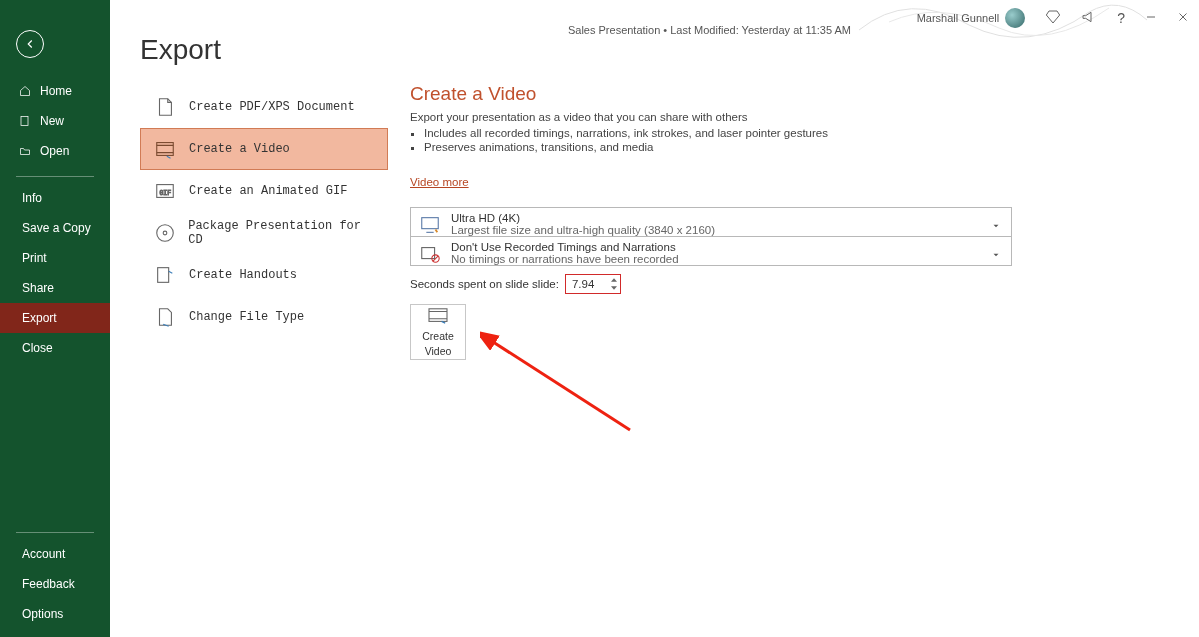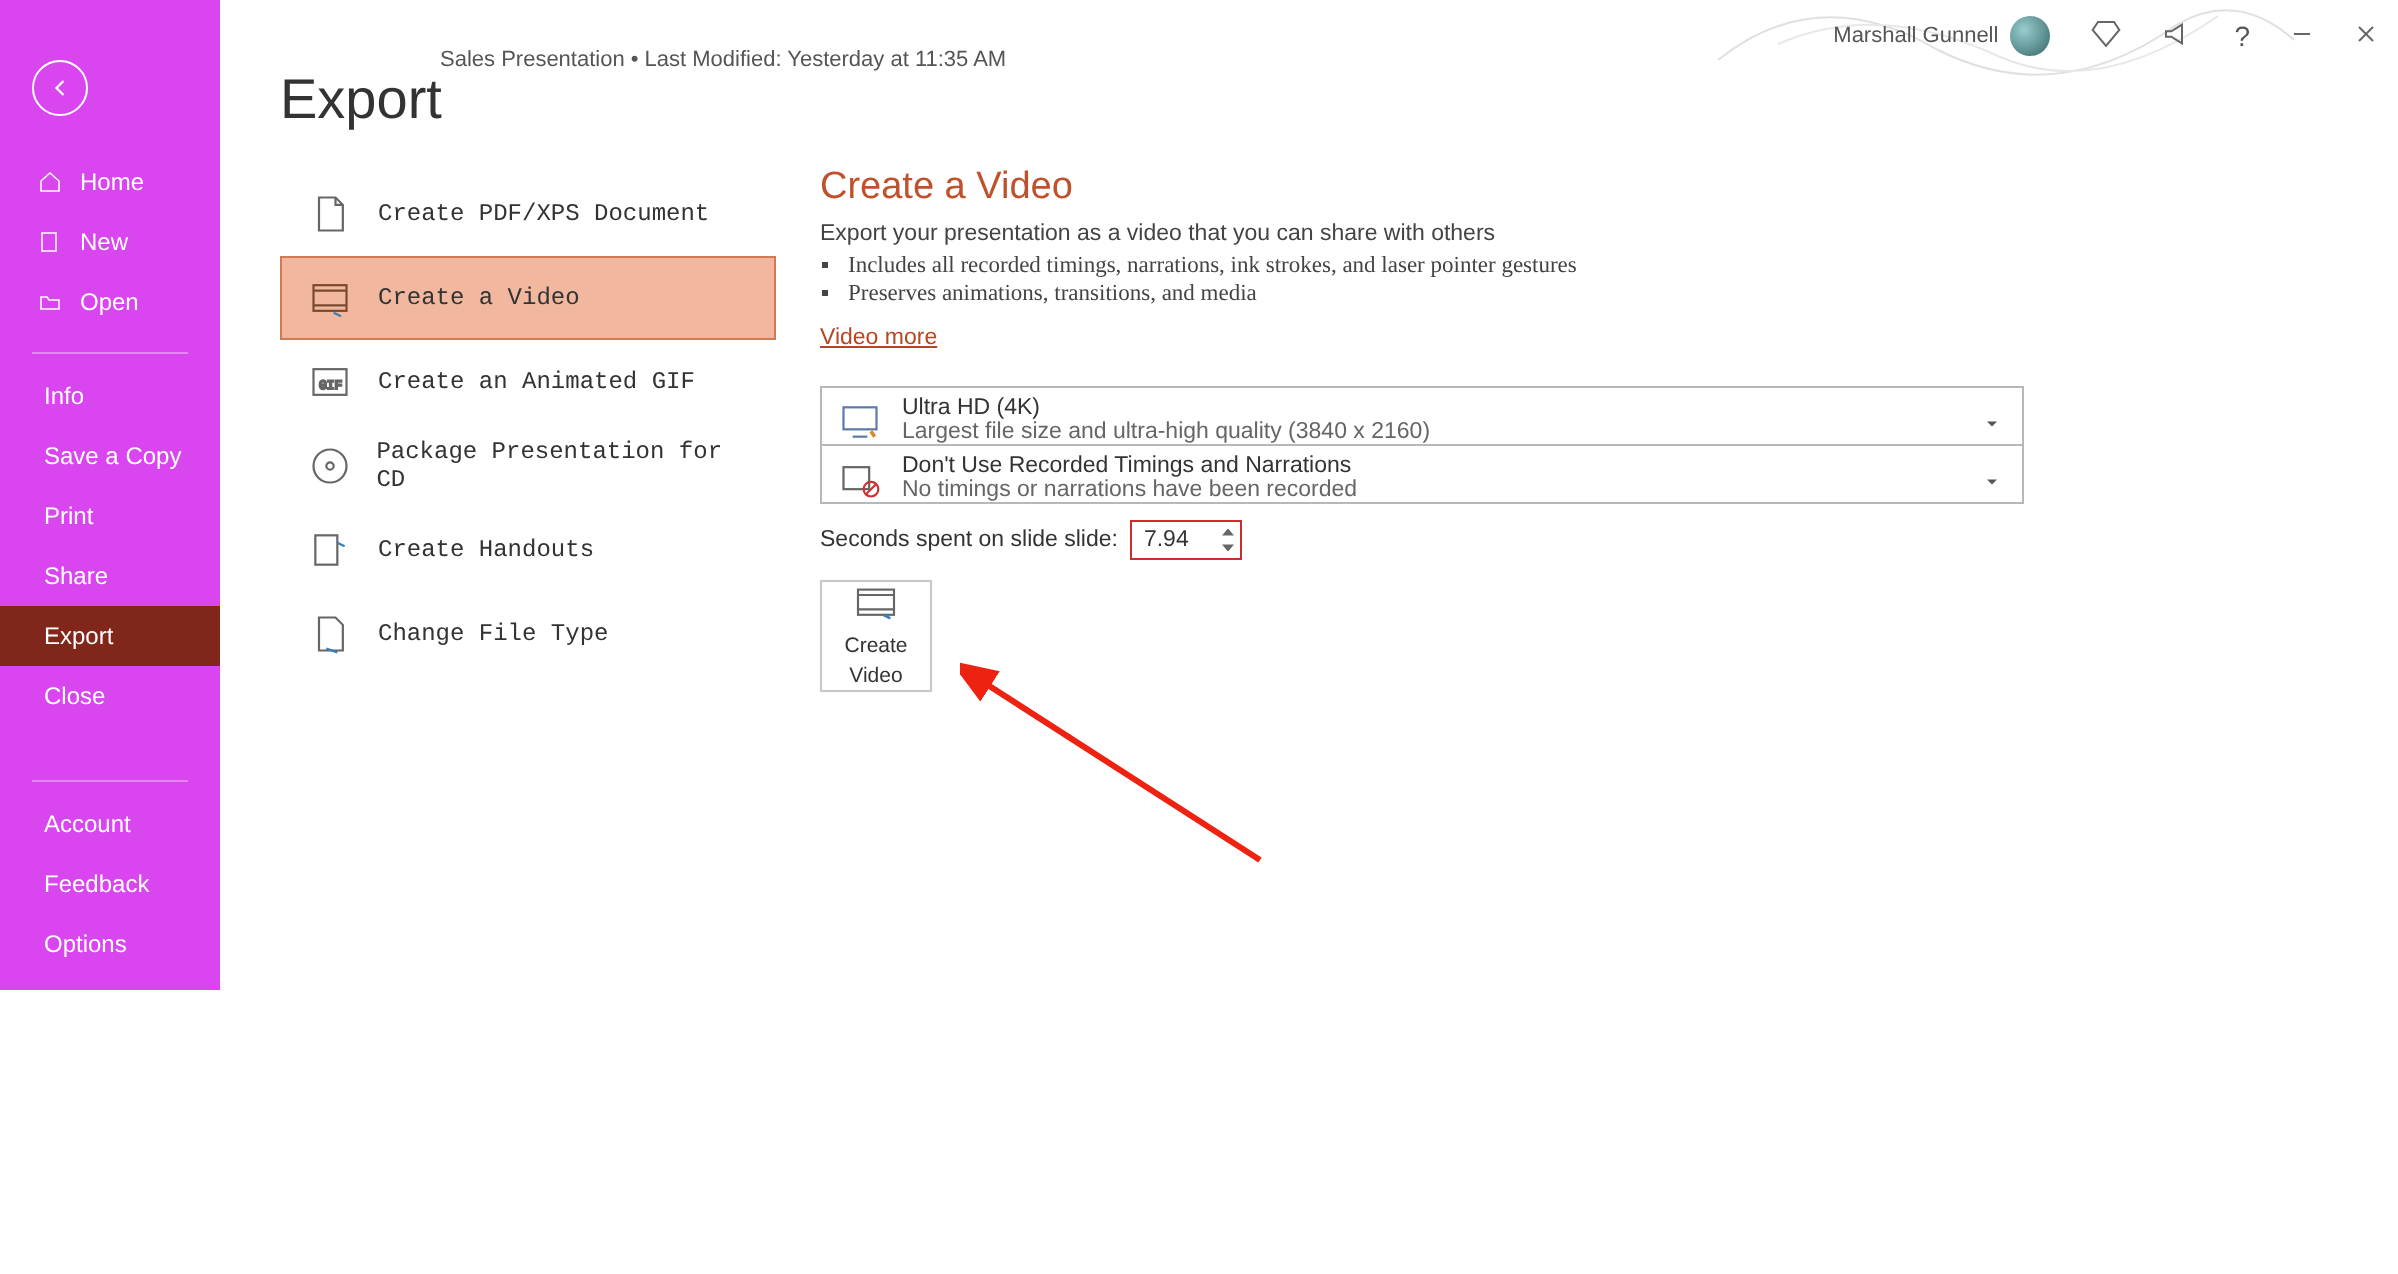--- a/index.html
+++ b/index.html
@@ -1,54 +1,54 @@
 <!DOCTYPE html>
 <html><head>
 <meta charset="utf-8">
 <style>
   * { box-sizing: border-box; }
   html, body { margin: 0; padding: 0; font-family: "Segoe UI", Arial, sans-serif; font-size: 12px; color: #333; }
   body { width: 1199px; height: 637px; overflow: hidden; background: #fff; position: relative; }
 
   
-  .sidebar { position: absolute; left: 0; top: 0; width: 110px; height: 495px; background: #d946ef; color: #fff; }
+  .sidebar { position: absolute; left: 0; top: 0; width: 110px; height: 637px; background: #14532d; color: #fff; }
   .back-btn { width: 28px; height: 28px; border: 1.5px solid #fff; border-radius: 50%; margin: 30px 0 18px 16px; display: flex; align-items: center; justify-content: center; }
   .back-btn svg { stroke: #fff; }
   .nav-list { list-style: none; margin: 0; padding: 0; }
   .nav-item { display: flex; align-items: center; padding: 8px 0 8px 18px; font-size: 12px; cursor: default; }
   .nav-item .ico { width: 14px; margin-right: 8px; display: flex; align-items: center; justify-content: center; }
   .nav-sub { padding-left: 22px; }
   .nav-selected { background: #81261a; }
   .nav-divider { height: 1px; background: rgba(255,255,255,0.35); margin: 10px 16px 6px 16px; }
   .sidebar-bottom { position: absolute; left: 0; right: 0; bottom: 8px; }
 
   
   .titlebar { position: absolute; left: 110px; right: 0; top: 0; height: 28px; display: flex; align-items: center; }
-  .titlebar-center { position: absolute; left: 0; right: 0; text-align: left; font-size: 11px; color: #555; margin-top: 32px; }
+  .titlebar-center { position: absolute; left: 0; right: 0; text-align: center; font-size: 11px; color: #555; margin-top: 32px; }
   .titlebar-right { position: absolute; right: 10px; top: 8px; display: flex; align-items: center; gap: 20px; color: #555; }
   .user { display: flex; align-items: center; gap: 6px; font-size: 11px; }
   .avatar { width: 20px; height: 20px; border-radius: 50%; background: radial-gradient(circle at 35% 35%, #9cc, #366); }
   .deco { position: absolute; right: 50px; top: 0; width: 300px; height: 42px; pointer-events: none; opacity: 0.45; }
 
   
   .main { position: absolute; left: 110px; top: 0; right: 0; bottom: 0; background: #fff; }
   .page-title { font-size: 28px; font-weight: 300; color: #333; margin: 34px 0 24px 30px; }
 
   
   .export-list { position: absolute; left: 30px; top: 86px; width: 248px; }
   .export-item { display: flex; align-items: center; height: 42px; padding: 0 10px; border: 1px solid transparent; cursor: default; font-family: Liberation Mono, monospace; }
   .export-item .ico { width: 28px; margin-right: 10px; display: flex; align-items: center; justify-content: center; }
   .export-item .label { font-size: 12px; color: #333; }
   .export-selected { background: #f2b89f; border: 1px solid #d17b55; }
 
   
   .panel { position: absolute; left: 300px; top: 83px; right: 30px; }
   .panel-title { color: #c0512d; font-size: 19px; font-weight: 400; margin: 0 0 6px 0; }
   .panel-desc { font-size: 11.5px; color: #444; margin: 0 0 4px; }
-  .panel-bullets { margin: 0 0 8px 14px; padding: 0; font-family: Liberation Serif, serif; }
+  .panel-bullets { margin: 0 0 22px 14px; padding: 0; }
   .panel-bullets li { font-size: 11.5px; color: #444; margin: 2px 0; list-style: square; }
   .learn-link { color: #b64623; text-decoration: underline; font-size: 11.5px; cursor: pointer; }
 
   .dropdown-box { border: 1px solid #b8b8b8; margin-top: 18px; width: 602px; }
   .dropdown-row { position: relative; padding: 4px 32px 0 40px; border-bottom: 1px solid #b8b8b8; cursor: default; }
   .dropdown-row:last-child { border-bottom: none; }
   .dropdown-row .row-title { font-size: 11.5px; color: #333; }
   .dropdown-row .row-sub { font-size: 11.5px; color: #666; }
   .dropdown-row .row-ico { position: absolute; left: 8px; top: 6px; }
   .dropdown-row .row-caret { position: absolute; right: 10px; top: 12px; }

